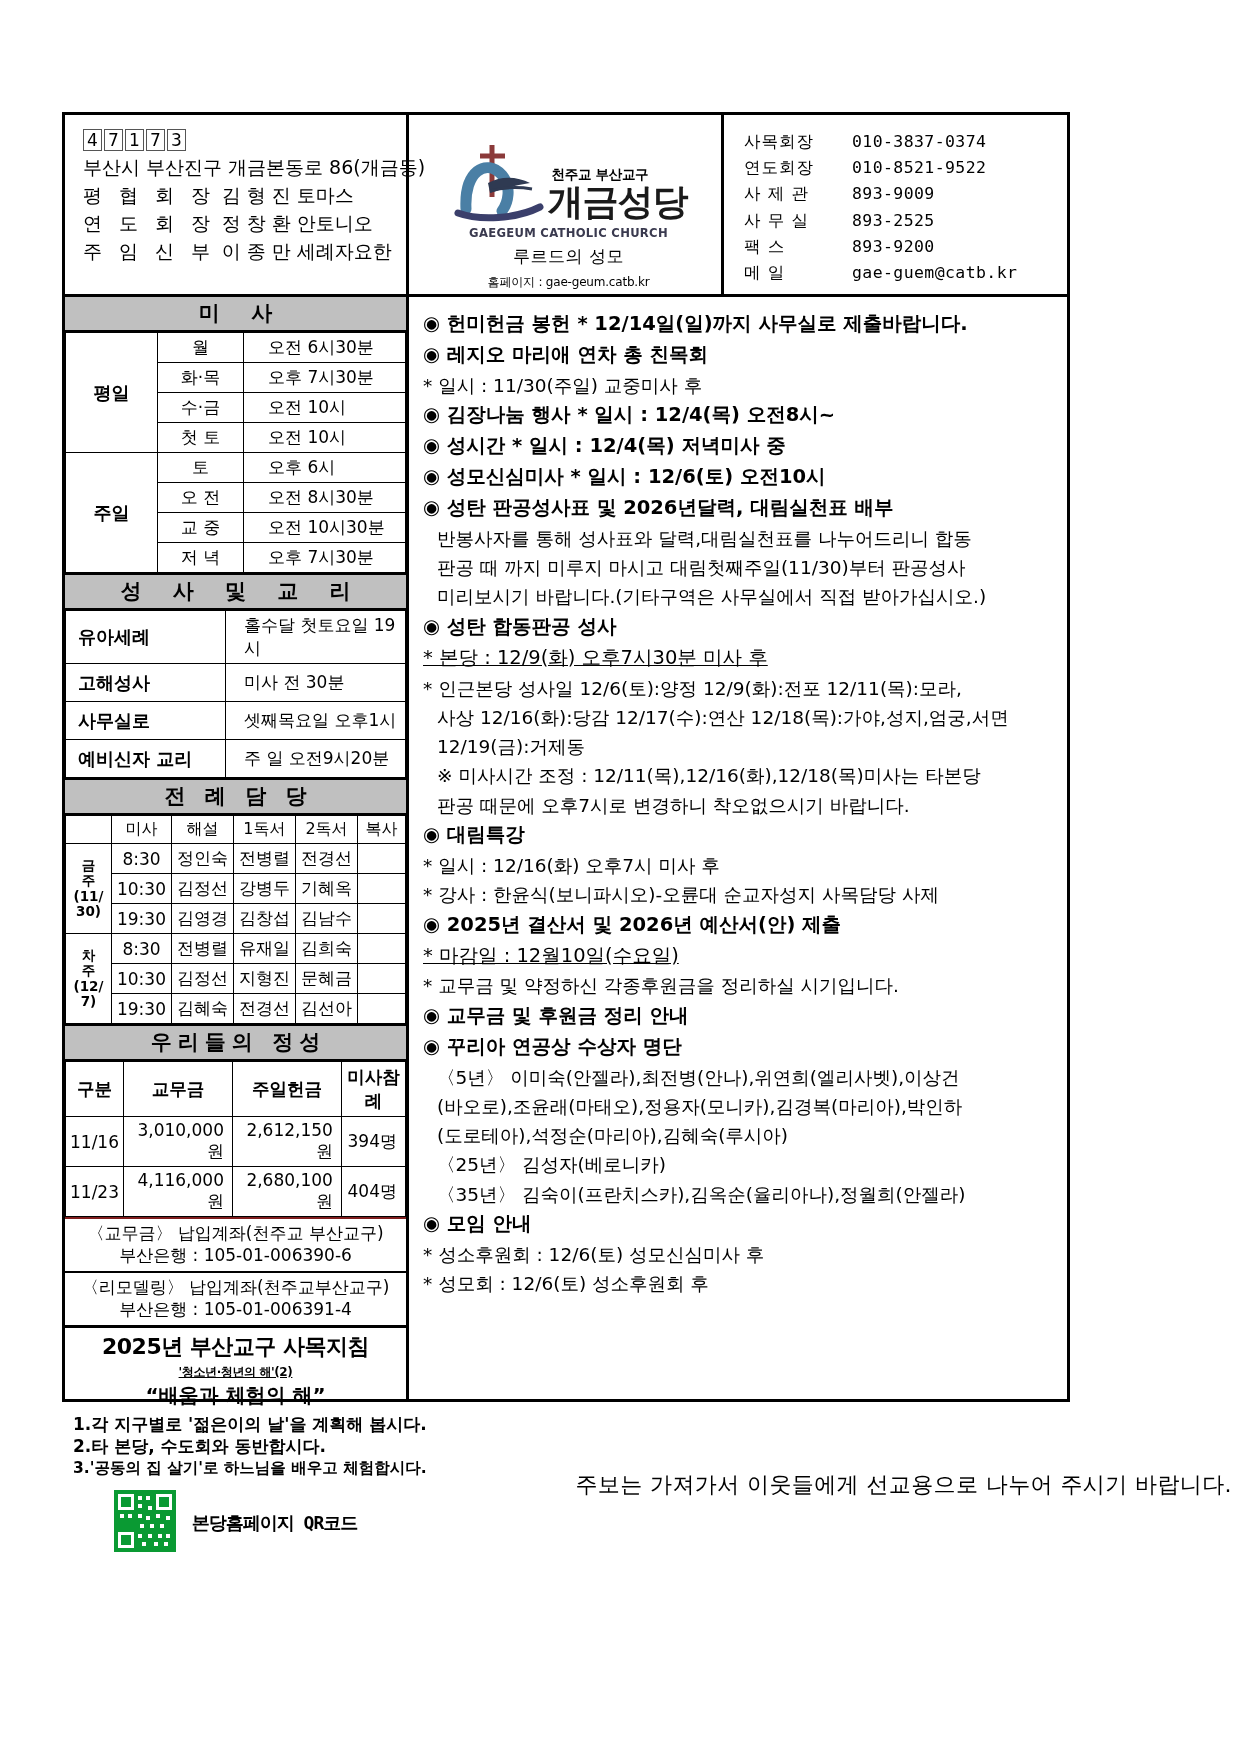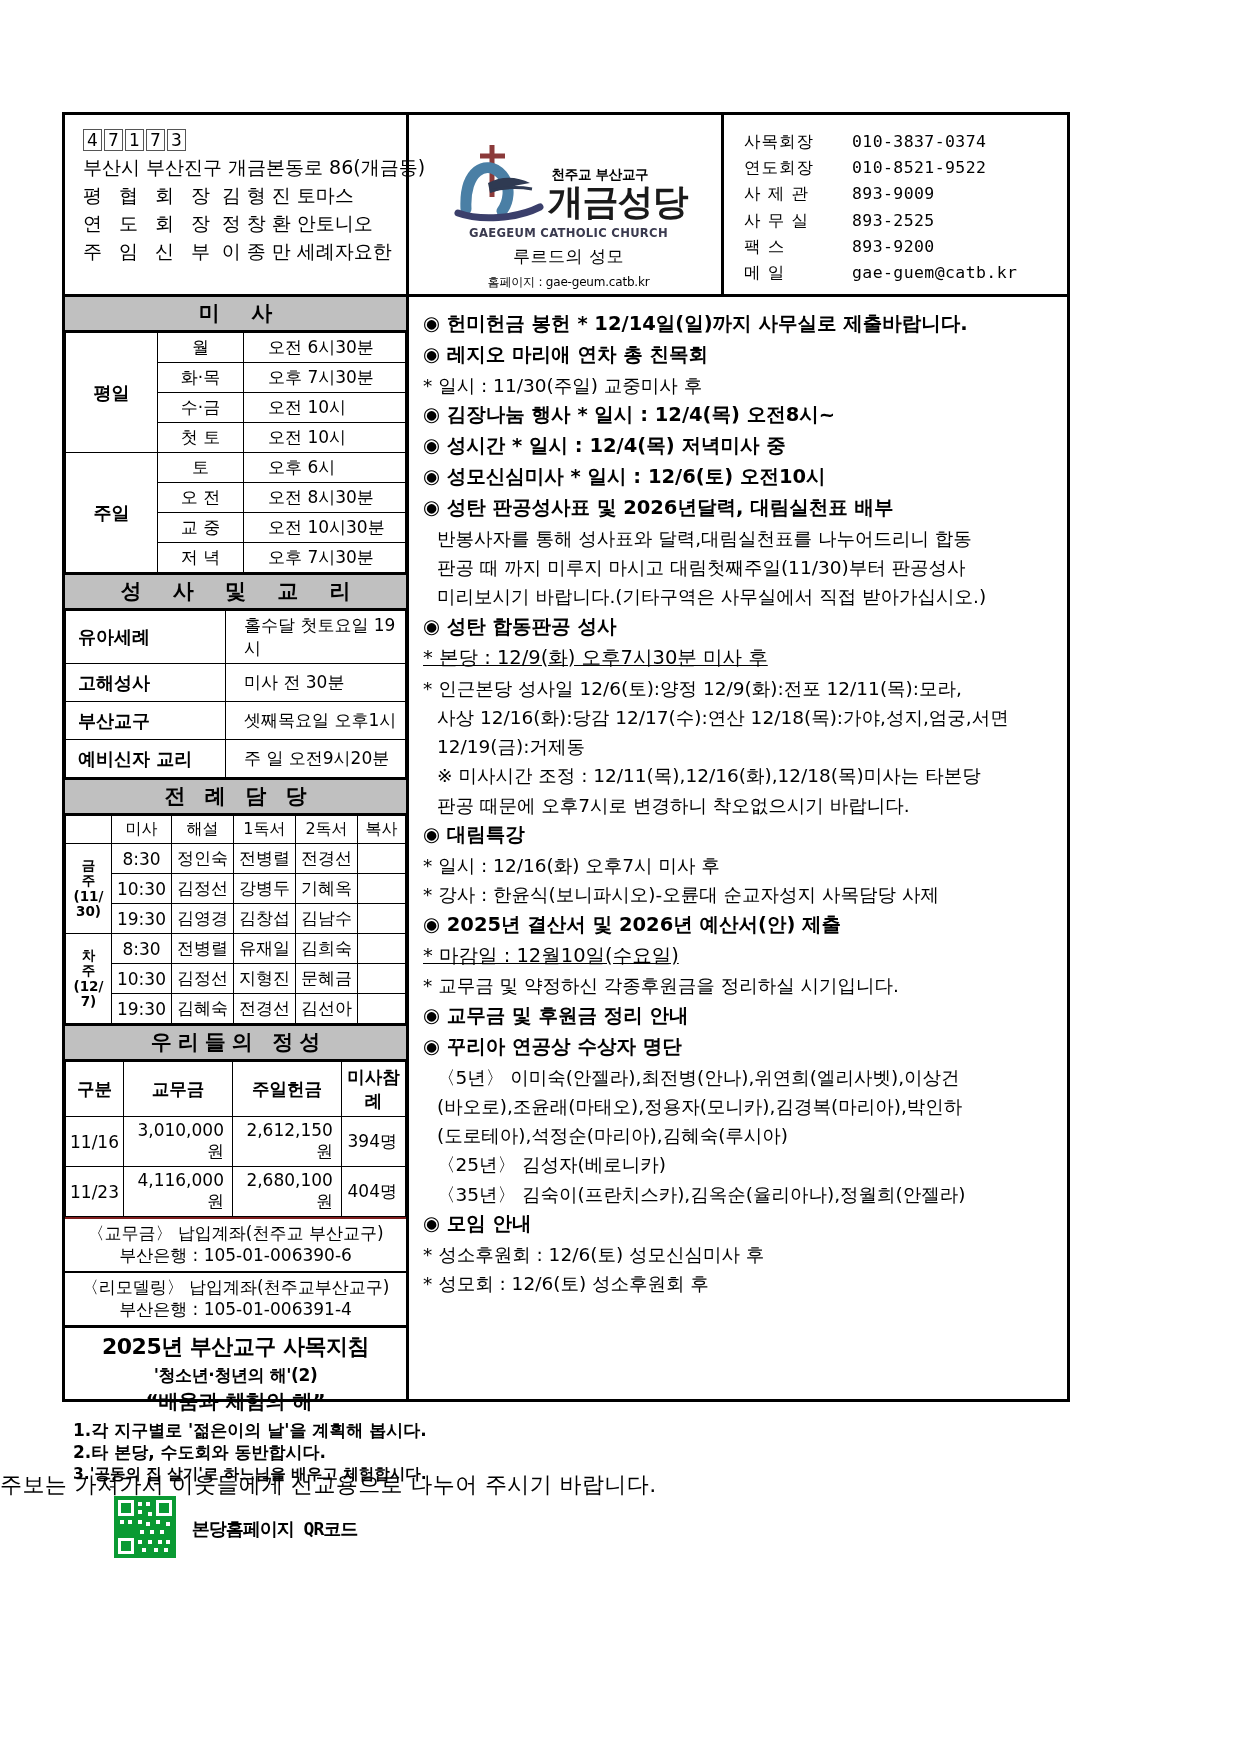--- a/index.html
+++ b/index.html
@@ -134,44 +134,45 @@
     line-height: 1.32;
     padding: 3px 0 4px;
   }
   .acct.second { border-top: 2px solid #000; }
   .guide {
     border-top: 3px solid #000;
     text-align: center;
     padding: 4px 0 0;
   }
   .g-title { font-size: 22px; font-weight: bold; letter-spacing: -0.5px; }
-  .g-sub1 { font-size: 17px; font-weight: bold; margin-top: 2px; letter-spacing: -0.4px; }
+  .g-sub1 { font-size: 12px; font-weight: bold; margin-top: 2px; letter-spacing: -0.4px; text-decoration: underline; }
   .g-sub2 { font-size: 20px; font-weight: bold; margin-top: 1px; }
   .g-items { text-align: left; padding: 4px 0 0 8px; font-size: 17px; line-height: 1.32; font-weight: bold; }
   .g-items div { white-space: nowrap; }
   .g-items .small { font-size: 15.5px; }
   .qr-row {
     display: flex; align-items: center; justify-content: center;
     gap: 16px; margin-top: 12px; padding-bottom: 10px;
   }
   .qr-label { font-size: 18px; font-weight: bold; font-family: "DejaVu Sans Mono", monospace; letter-spacing: -1px; }
   
   .ann { font-size: 19.5px; line-height: 1.585; }
   .ann .ln { white-space: nowrap; display: block; }
   .ann .bullet { font-weight: bold; }
   .ann .ul { text-decoration: underline; }
   .ann .sm { font-size: 18.5px; }
   .ann .ind { padding-left: 14px; }
   .footer-note {
     position: absolute;
-    left: 0; right: 0;
+    left: 0; right: 8px;
     top: 1470px;
-    text-align: left;
+    text-align: right;
     font-size: 22px;
     letter-spacing: 0.4px;
+    padding-left: 20px;
   }
 </style>
 </head>
 <body>
 
 <div class="page">
   <div class="bulletin">
 
     <div class="header">
       <div class="hdr-address">
@@ -296,21 +297,21 @@
           <tbody>
               <tr>
             <td class="k nb-l">유아세례</td>
             <td class="v nb-r">홀수달 첫토요일   19시</td>
           </tr>
           <tr>
             <td class="k nb-l">고해성사</td>
             <td class="v nb-r">미사 전 30분</td>
           </tr>
           <tr>
-            <td class="k nb-l">부산교구</td>
+            <td class="k nb-l">사무실로</td>
             <td class="v nb-r">셋째목요일 오후1시</td>
           </tr>
           <tr>
             <td class="k nb-l">예비신자 교리</td>
             <td class="v nb-r">주  일 오전9시20분</td>
           </tr>
         </tbody>
           </table>
 
         <div class="band tight">전 례 담 당</div>

